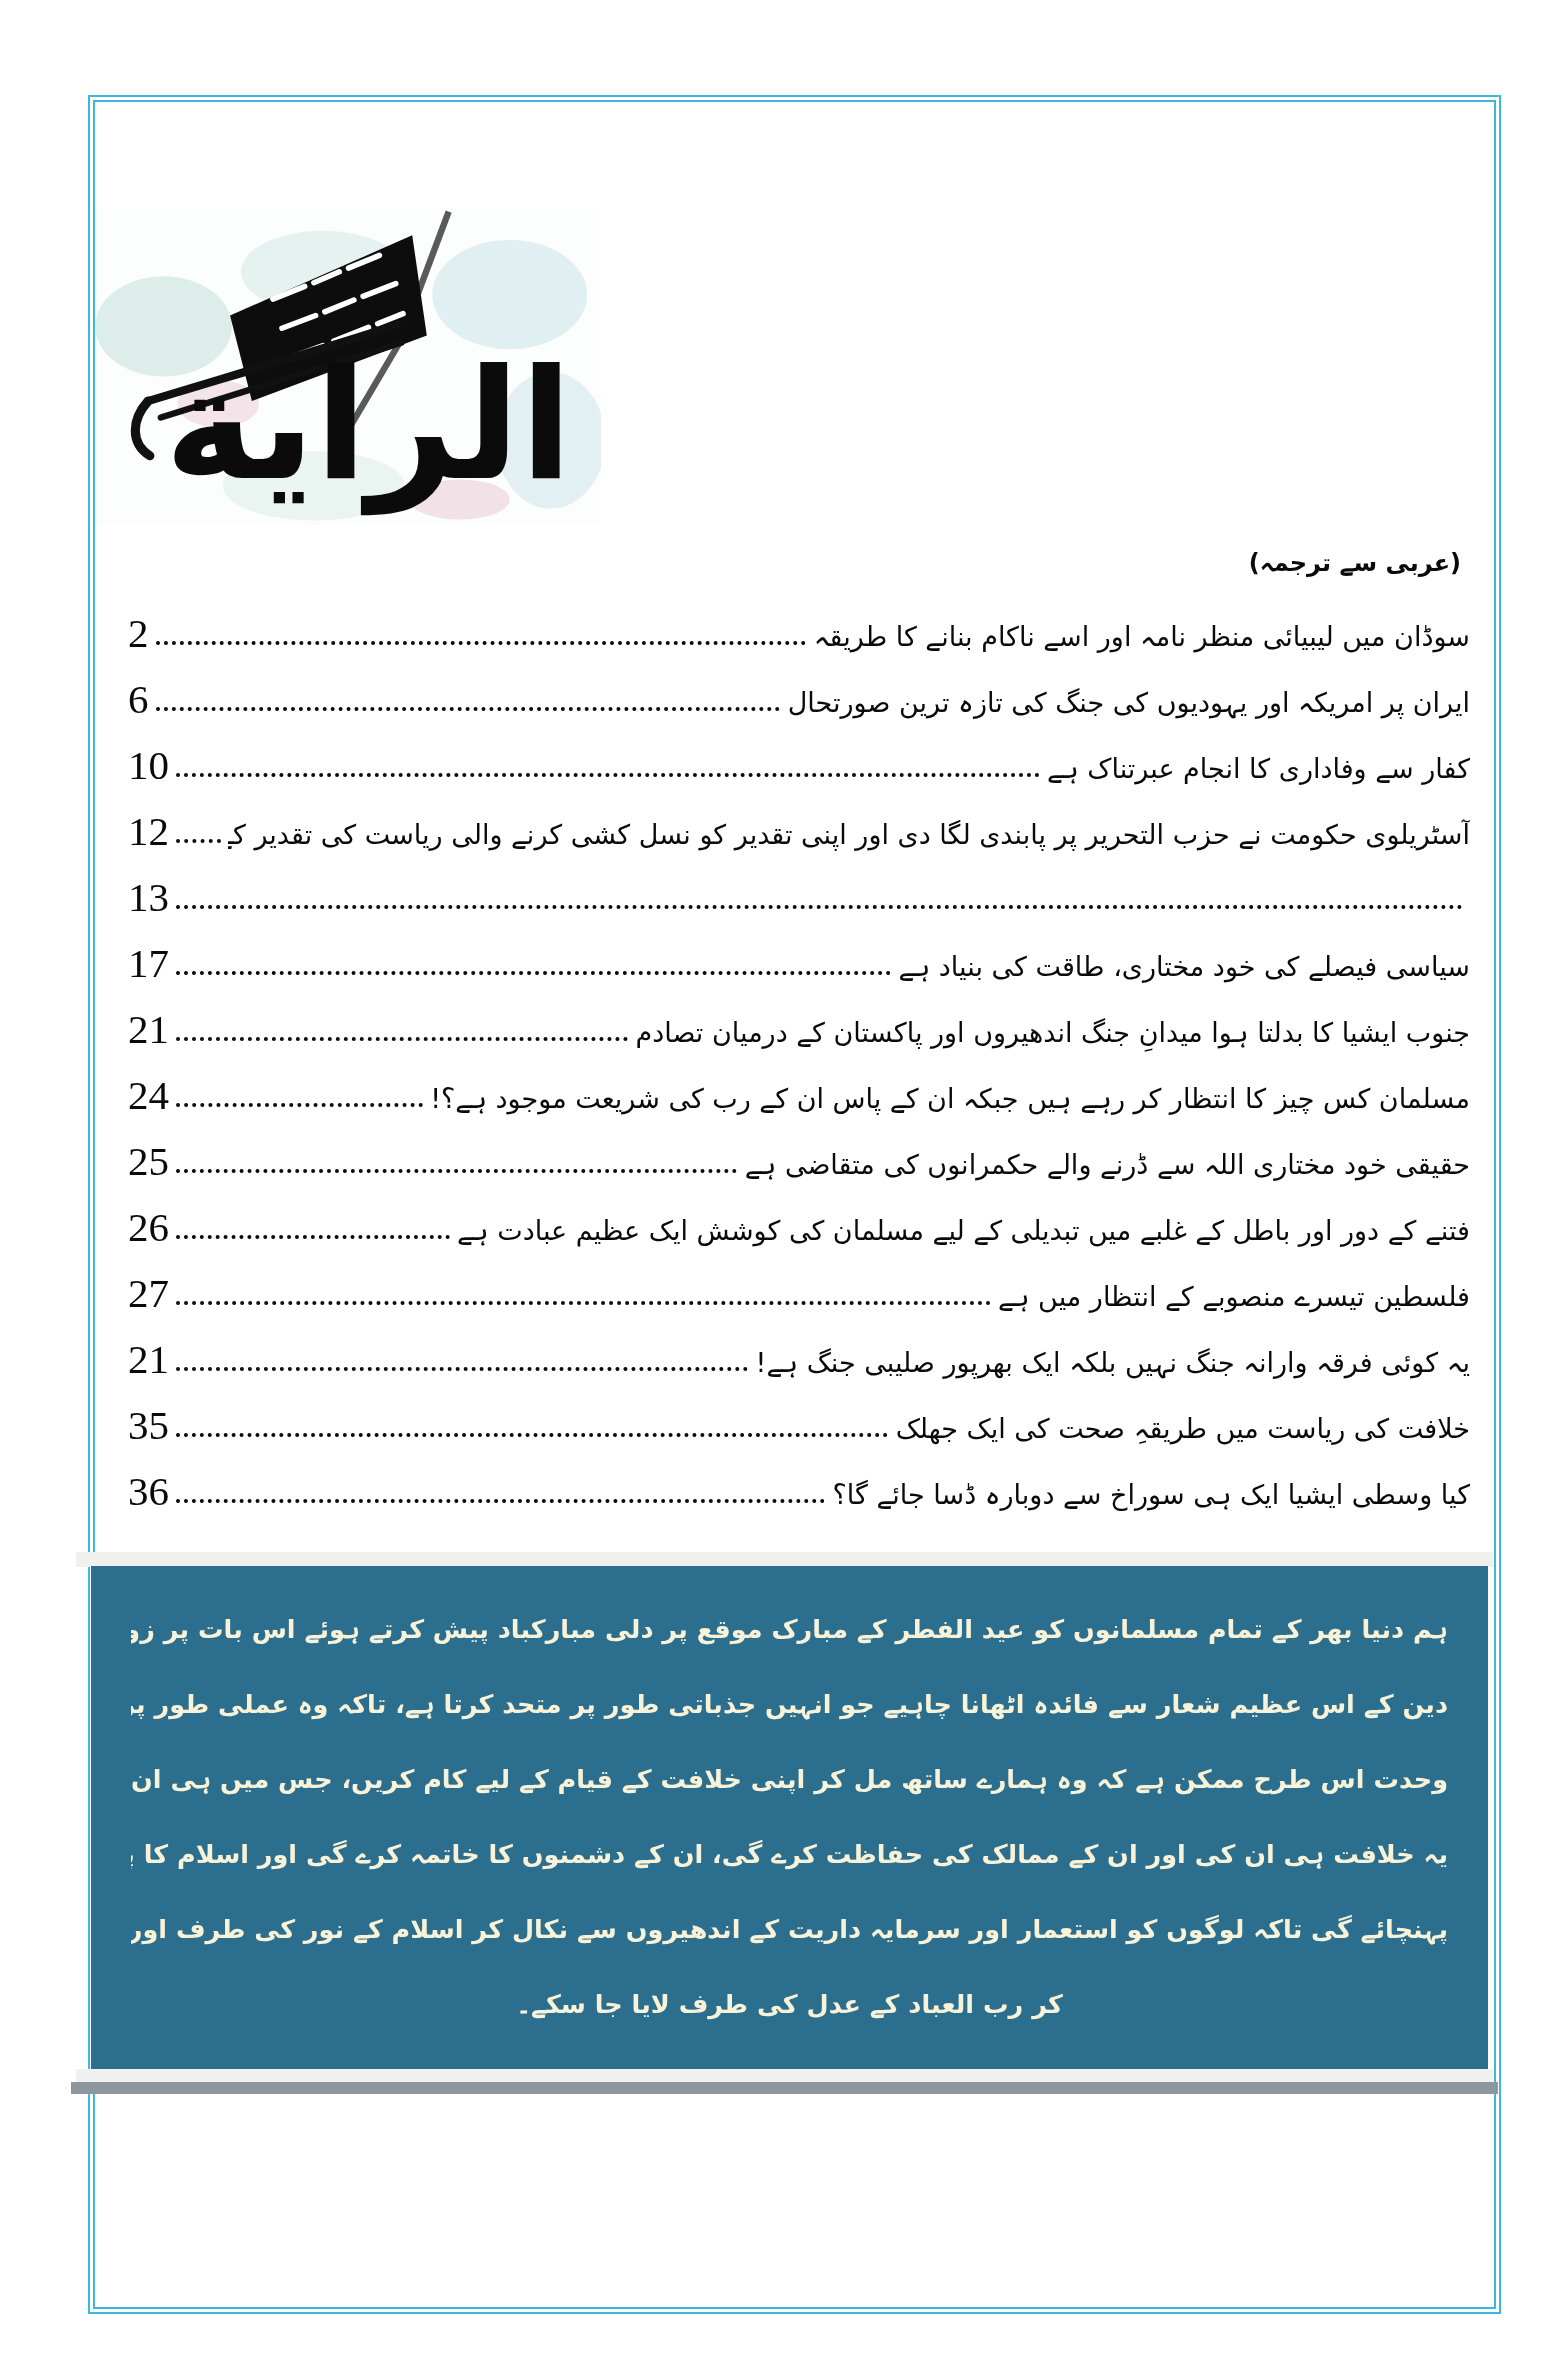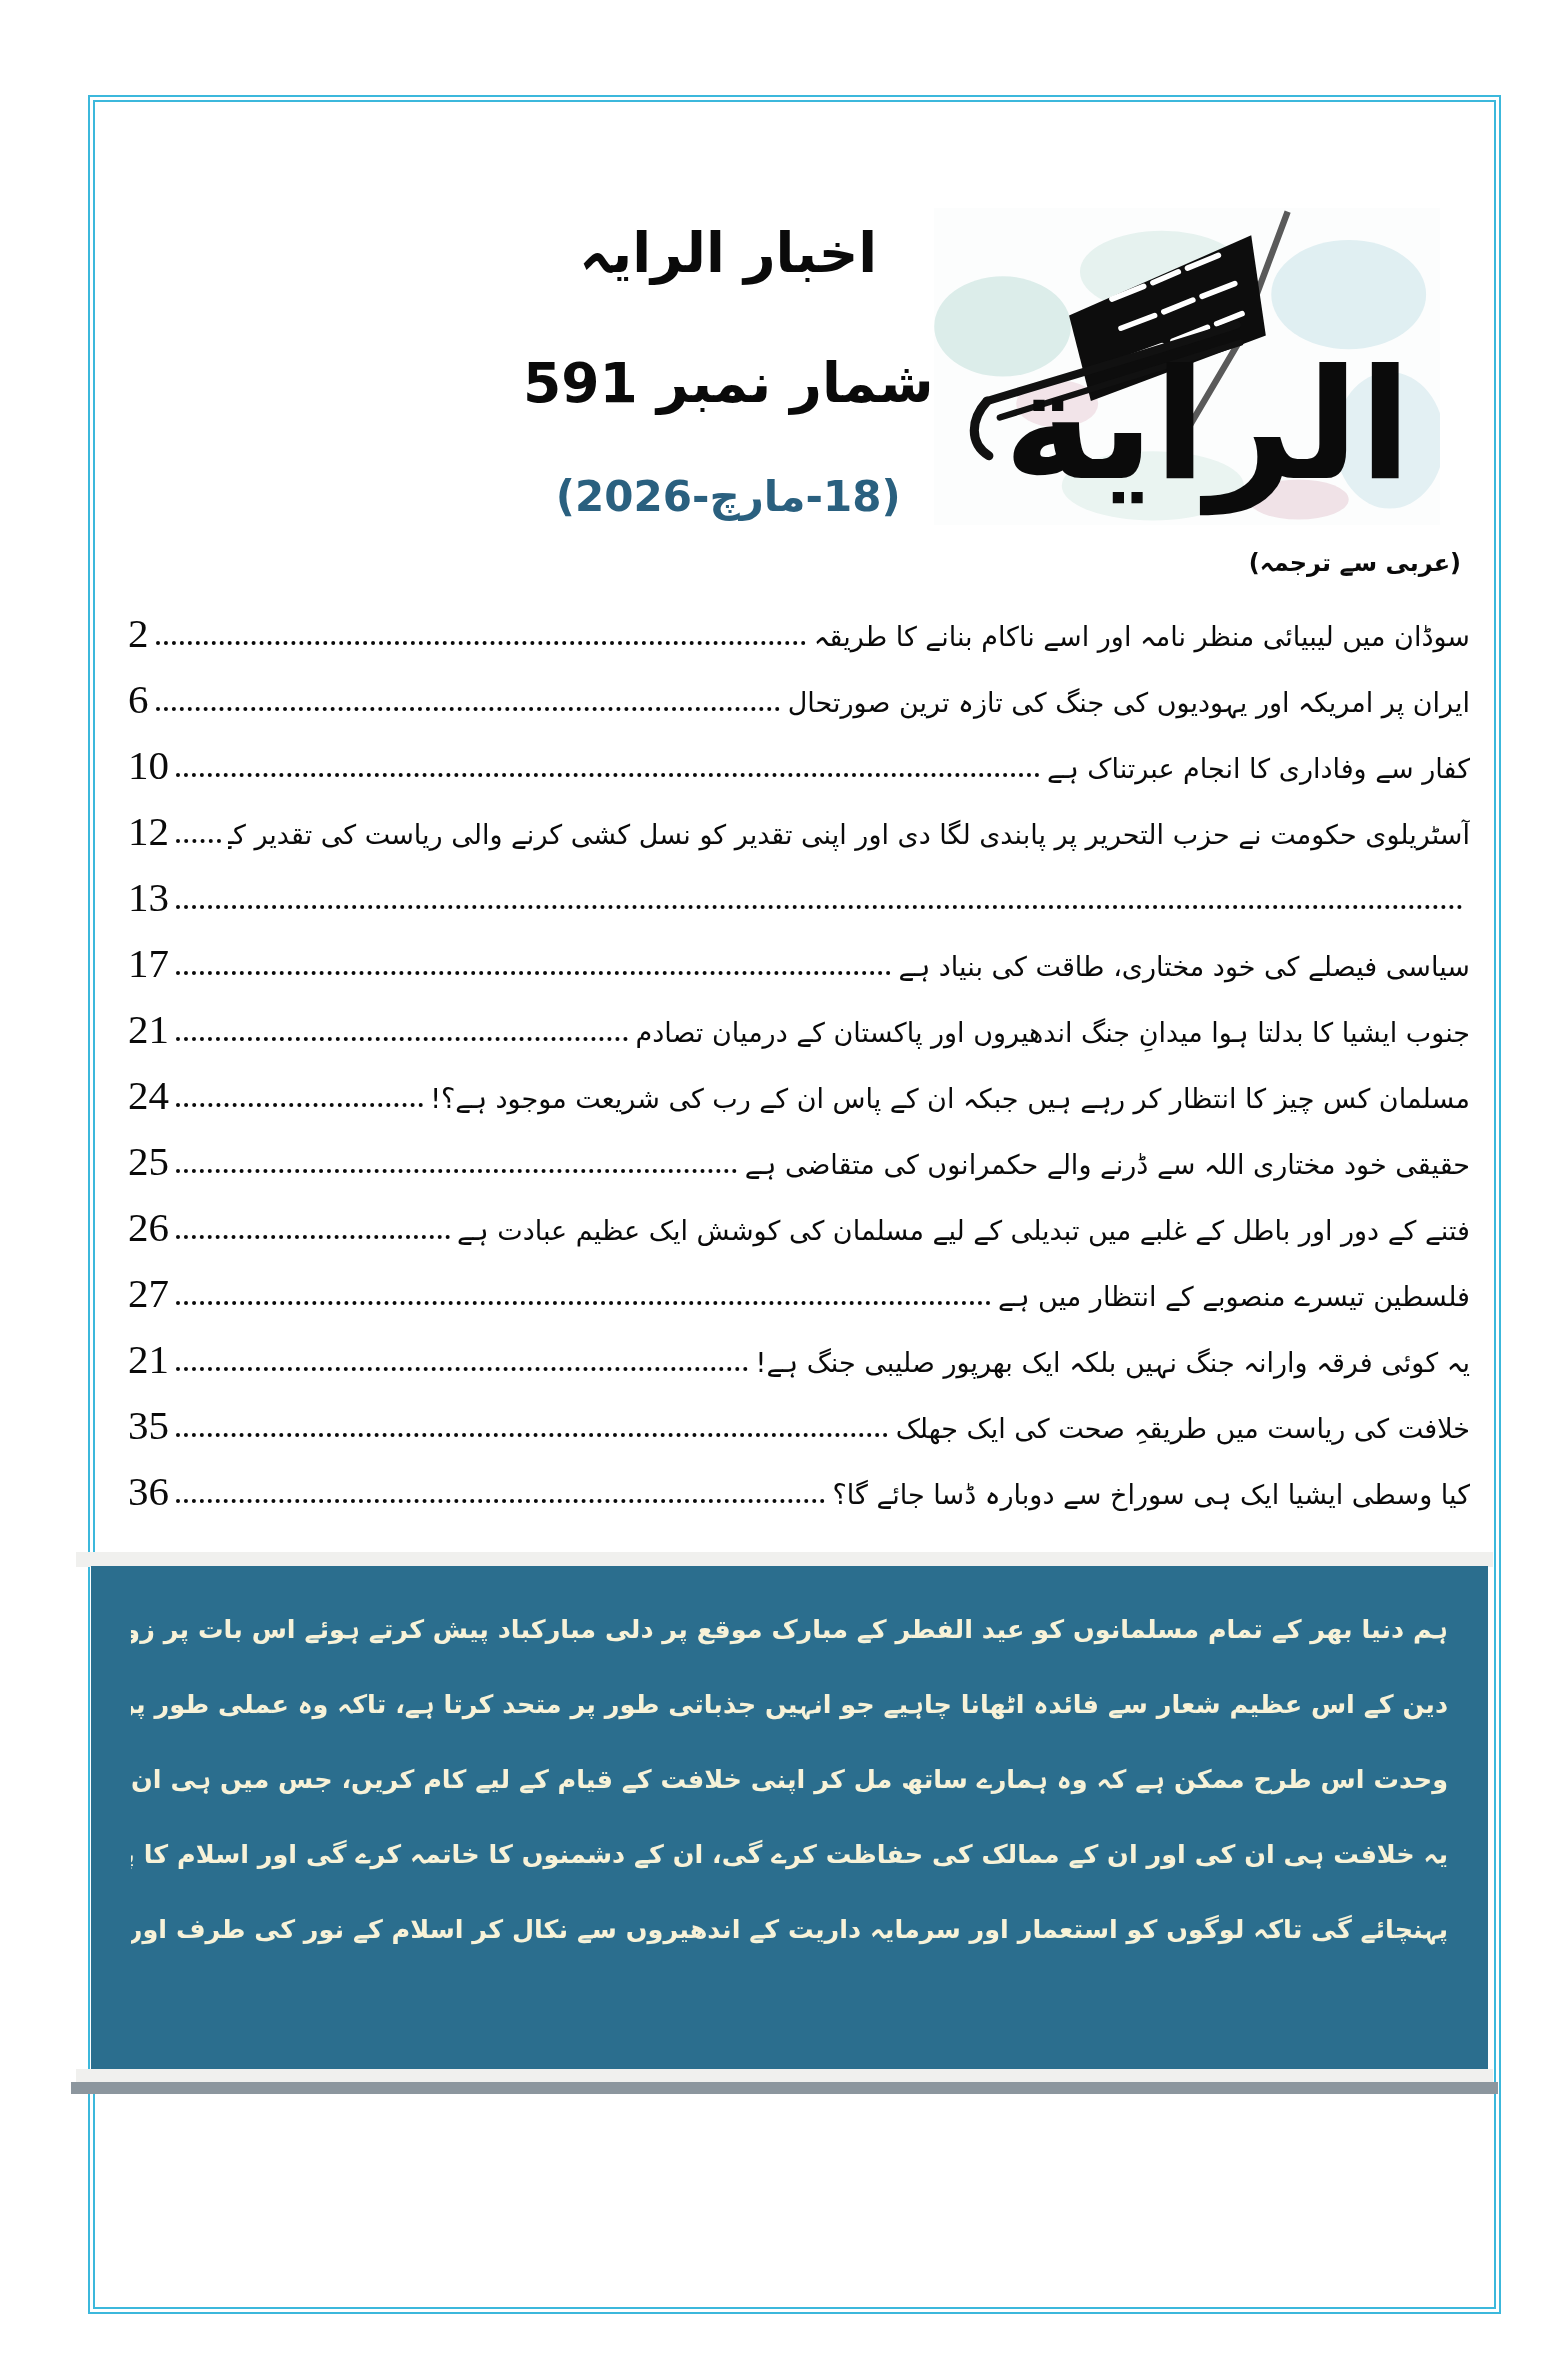--- a/index.html
+++ b/index.html
@@ -154,25 +154,20 @@
   }
 </style>
 </head>
 <body>
 
 <div class="canvas">
 
   <div class="frame">
 
     <div class="masthead">
-      <div class="masthead-titles">
-        <div class="paper-title">اخبار الرایہ</div>
-        <div class="issue-number">شمار نمبر 591</div>
-        <div class="issue-date">(18-مارچ-2026)</div>
-      </div>
       <div class="logo">
         <svg viewBox="0 0 555 348" xmlns="http://www.w3.org/2000/svg">
           <rect width="555" height="348" fill="#fcfdfd"></rect>
           <g>
             <ellipse cx="75" cy="130" rx="75" ry="55" fill="#dcedea"></ellipse>
             <ellipse cx="250" cy="70" rx="90" ry="45" fill="#e6f2ef"></ellipse>
             <ellipse cx="455" cy="95" rx="85" ry="60" fill="#e0eff2"></ellipse>
             <ellipse cx="500" cy="255" rx="60" ry="75" fill="#e3f0f3"></ellipse>
             <ellipse cx="240" cy="305" rx="100" ry="38" fill="#eaf4f1"></ellipse>
             <ellipse cx="135" cy="215" rx="45" ry="26" fill="#f2e4e9"></ellipse>
@@ -277,19 +272,20 @@
   </div>
 
   <div class="gray-strip-top"></div>
 
   <div class="teal-box">
     <div class="teal-line">ہم دنیا بھر کے تمام مسلمانوں کو عید الفطر کے مبارک موقع پر دلی مبارکباد پیش کرتے ہوئے اس بات پر زور دیتے ہیں کہ انہیں</div>
     <div class="teal-line">دین کے اس عظیم شعار سے فائدہ اٹھانا چاہیے جو انہیں جذباتی طور پر متحد کرتا ہے، تاکہ وہ عملی طور پر بھی متحد ہو سکیں۔ اور یہ</div>
     <div class="teal-line">وحدت اس طرح ممکن ہے کہ وہ ہمارے ساتھ مل کر اپنی خلافت کے قیام کے لیے کام کریں، جس میں ہی ان کی واحد نجات ہے۔</div>
     <div class="teal-line">یہ خلافت ہی ان کی اور ان کے ممالک کی حفاظت کرے گی، ان کے دشمنوں کا خاتمہ کرے گی اور اسلام کا پیغام پوری دنیا تک</div>
     <div class="teal-line">پہنچائے گی تاکہ لوگوں کو استعمار اور سرمایہ داریت کے اندھیروں سے نکال کر اسلام کے نور کی طرف اور بندوں کے ظلم سے نکال</div>
+    <div class="teal-line last">کر رب العباد کے عدل کی طرف لایا جا سکے۔</div>
   </div>
 
   <div class="gray-strip-bottom"></div>
   <div class="gray-bar"></div>
 
 </div>
 
 
 </body></html>

